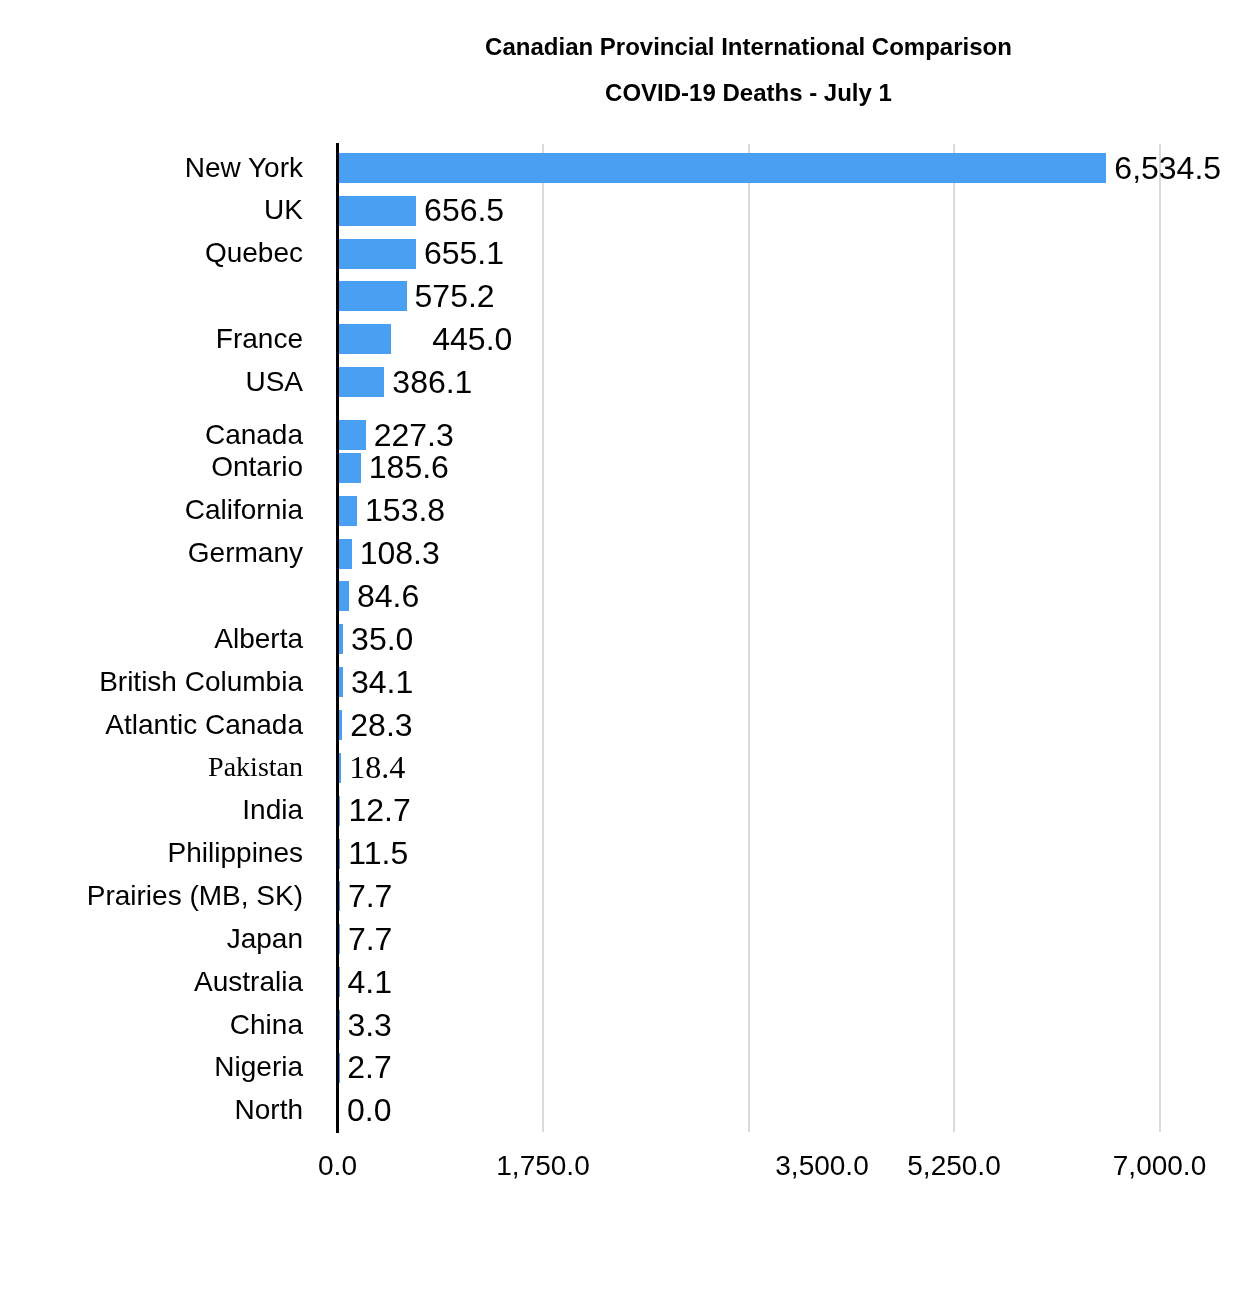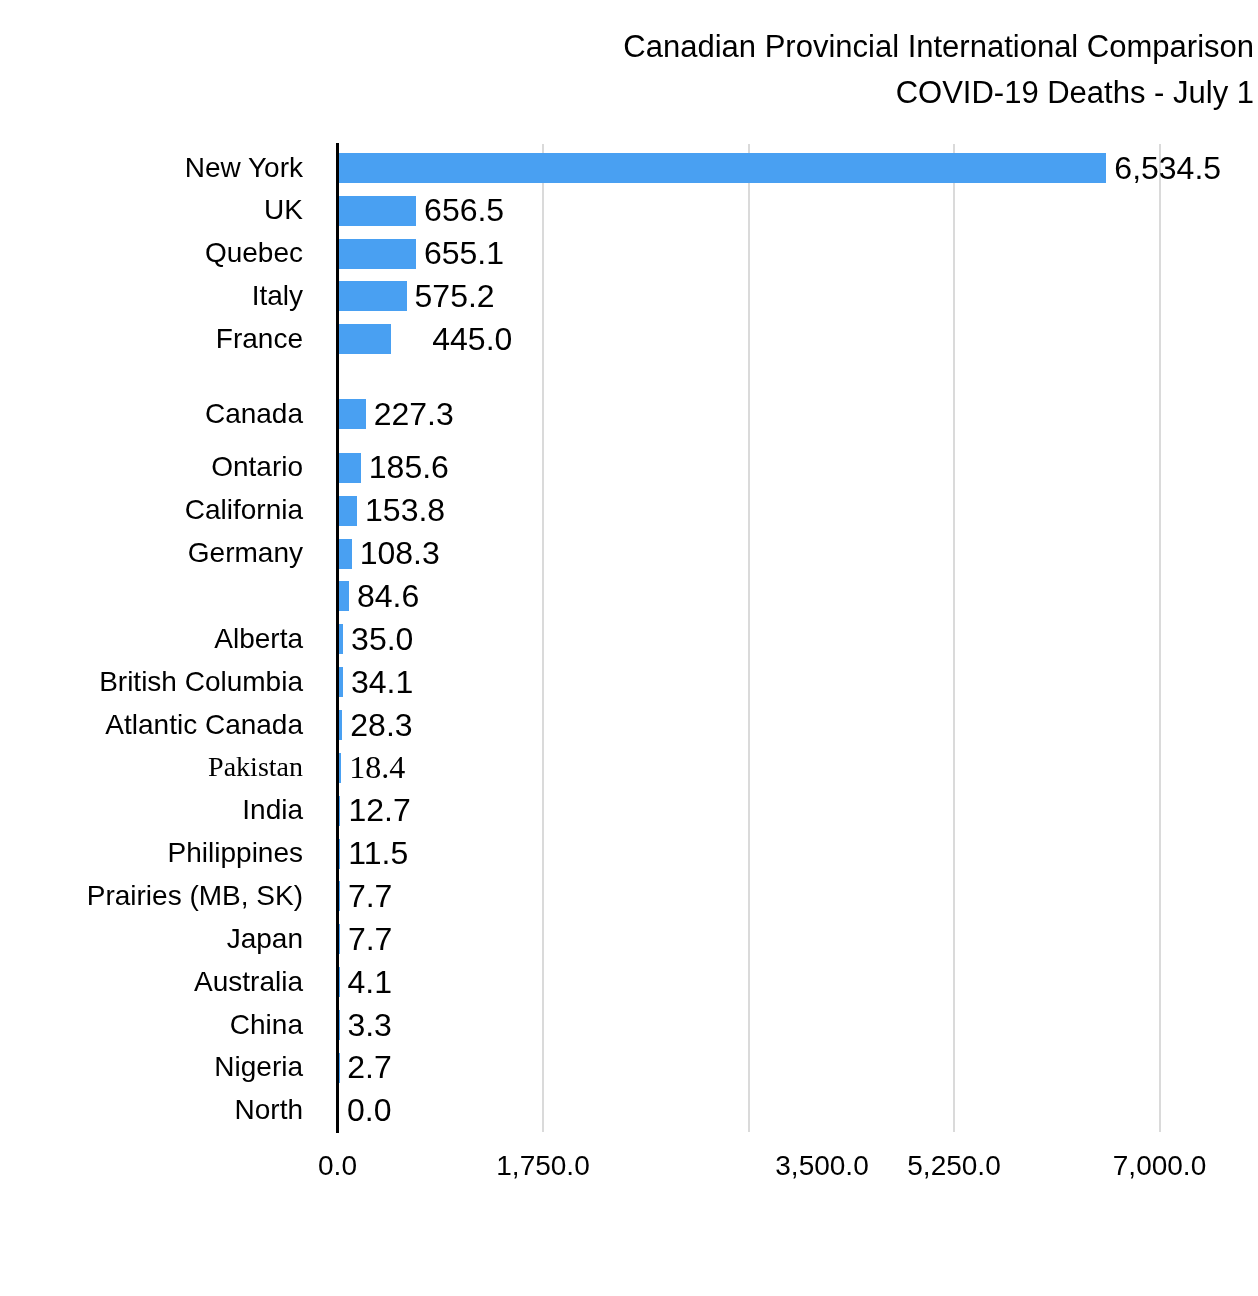--- a/index.html
+++ b/index.html
@@ -13,24 +13,25 @@
     width: 1258px;
     height: 1296px;
     background: var(--bg-color, #ffffff);
     overflow: hidden;
   }
   .title {
     position: absolute;
     top: 24px;
     left: 243px;
     width: 1011px;
-    text-align: right;
-    font-size: 31px;
+    text-align: center;
+    font-size: 24px;
     line-height: 46px;
     color: var(--text-color, #000000);
+    font-weight: bold;
   }
   
   .plot {
     position: absolute;
     left: 0; top: 0;
     width: 1258px; height: 1296px;
   }
   .gridline {
     position: absolute;
     top: 144px;
@@ -133,30 +134,34 @@
         <div class="cat" style="line-height: 42.85px;">UK</div>
         <div class="bar" style="top: 6.425px; height: 30px; width: 77.0919px;"></div>
         <div class="val" style="left: 424.092px; line-height: 42.85px;">656.5</div>
       </div>
       <div class="row" style="top: 232.2px; height: 42.85px;">
         <div class="cat" style="line-height: 42.85px;">Quebec</div>
         <div class="bar" style="top: 6.425px; height: 30px; width: 76.9275px;"></div>
         <div class="val" style="left: 423.927px; line-height: 42.85px;">655.1</div>
       </div>
       <div class="row" style="top: 275.05px; height: 42.85px;">
-        <div class="cat" style="line-height: 42.85px;">Italy</div>
         <div class="bar" style="top: 6.425px; height: 30px; width: 67.5449px;"></div>
         <div class="val" style="left: 414.545px; line-height: 42.85px;">575.2</div>
       </div>
       <div class="row" style="top: 317.9px; height: 42.85px;">
         <div class="cat" style="line-height: 42.85px;">France</div>
         <div class="bar" style="top: 6.425px; height: 30px; width: 52.2557px;"></div>
         <div class="val" style="left: 399.256px; line-height: 42.85px; margin-left: 33px;">445.0</div>
       </div>
-      <div class="row" style="top: 393px; height: 42.85px;">
+      <div class="row" style="top: 360.75px; height: 42.85px;">
+        <div class="cat" style="line-height: 42.85px;">USA</div>
+        <div class="bar" style="top: 6.425px; height: 30px; width: 45.3392px;"></div>
+        <div class="val" style="left: 392.339px; line-height: 42.85px;">386.1</div>
+      </div>
+      <div class="row" style="top: 414px; height: 42.85px;">
         <div class="cat" style="line-height: 42.85px;">Canada</div>
         <div class="bar" style="top: 6.425px; height: 30px; width: 26.6915px;"></div>
         <div class="val" style="left: 373.692px; line-height: 42.85px;">227.3</div>
       </div>
       <div class="row" style="top: 446.45px; height: 42.85px;">
         <div class="cat" style="line-height: 42.85px;">Ontario</div>
         <div class="bar" style="top: 6.425px; height: 30px; width: 21.7947px;"></div>
         <div class="val" style="left: 368.795px; line-height: 42.85px;">185.6</div>
       </div>
       <div class="row" style="top: 489.3px; height: 42.85px;">

